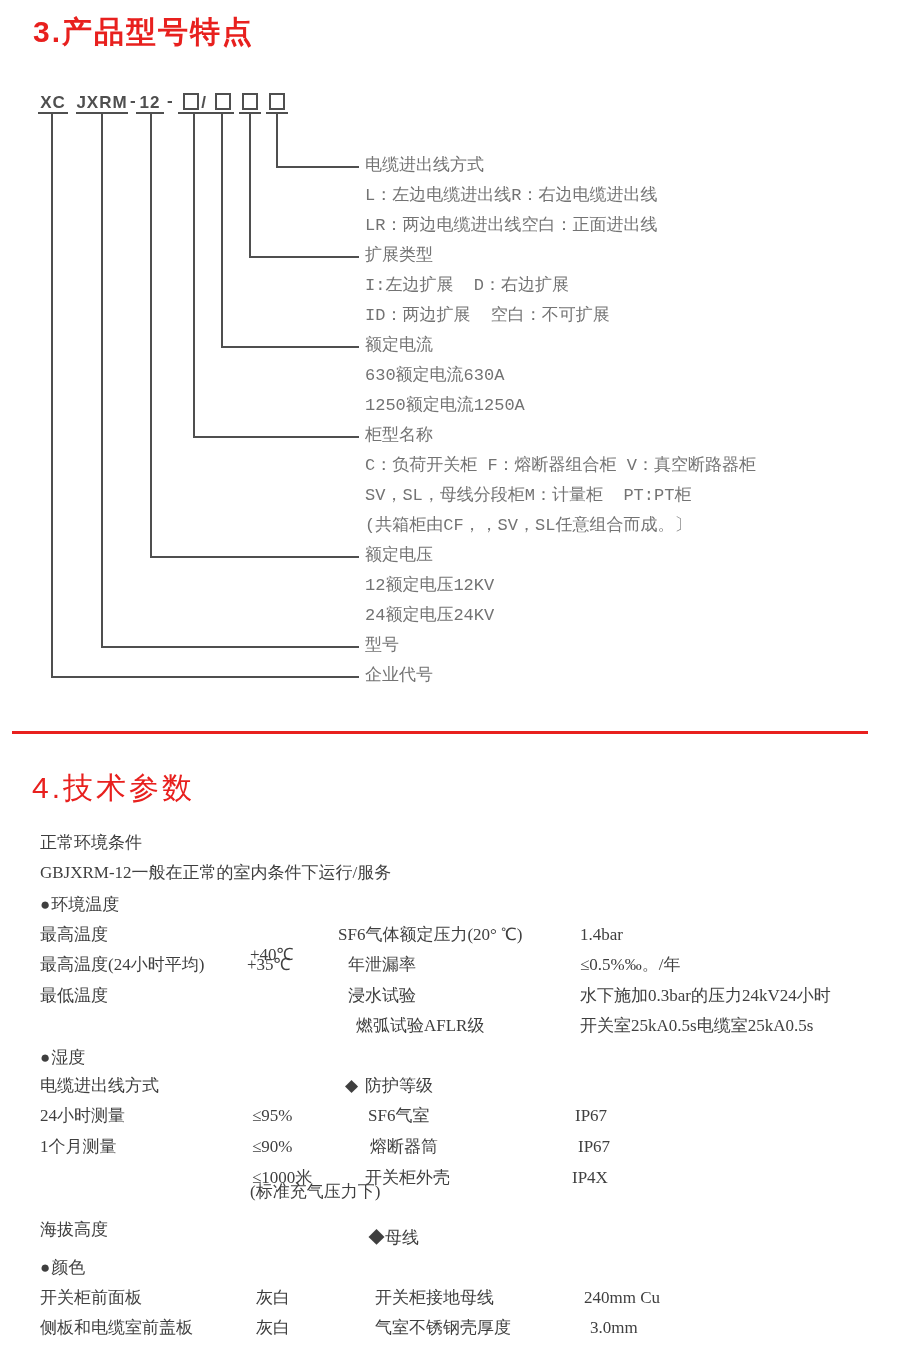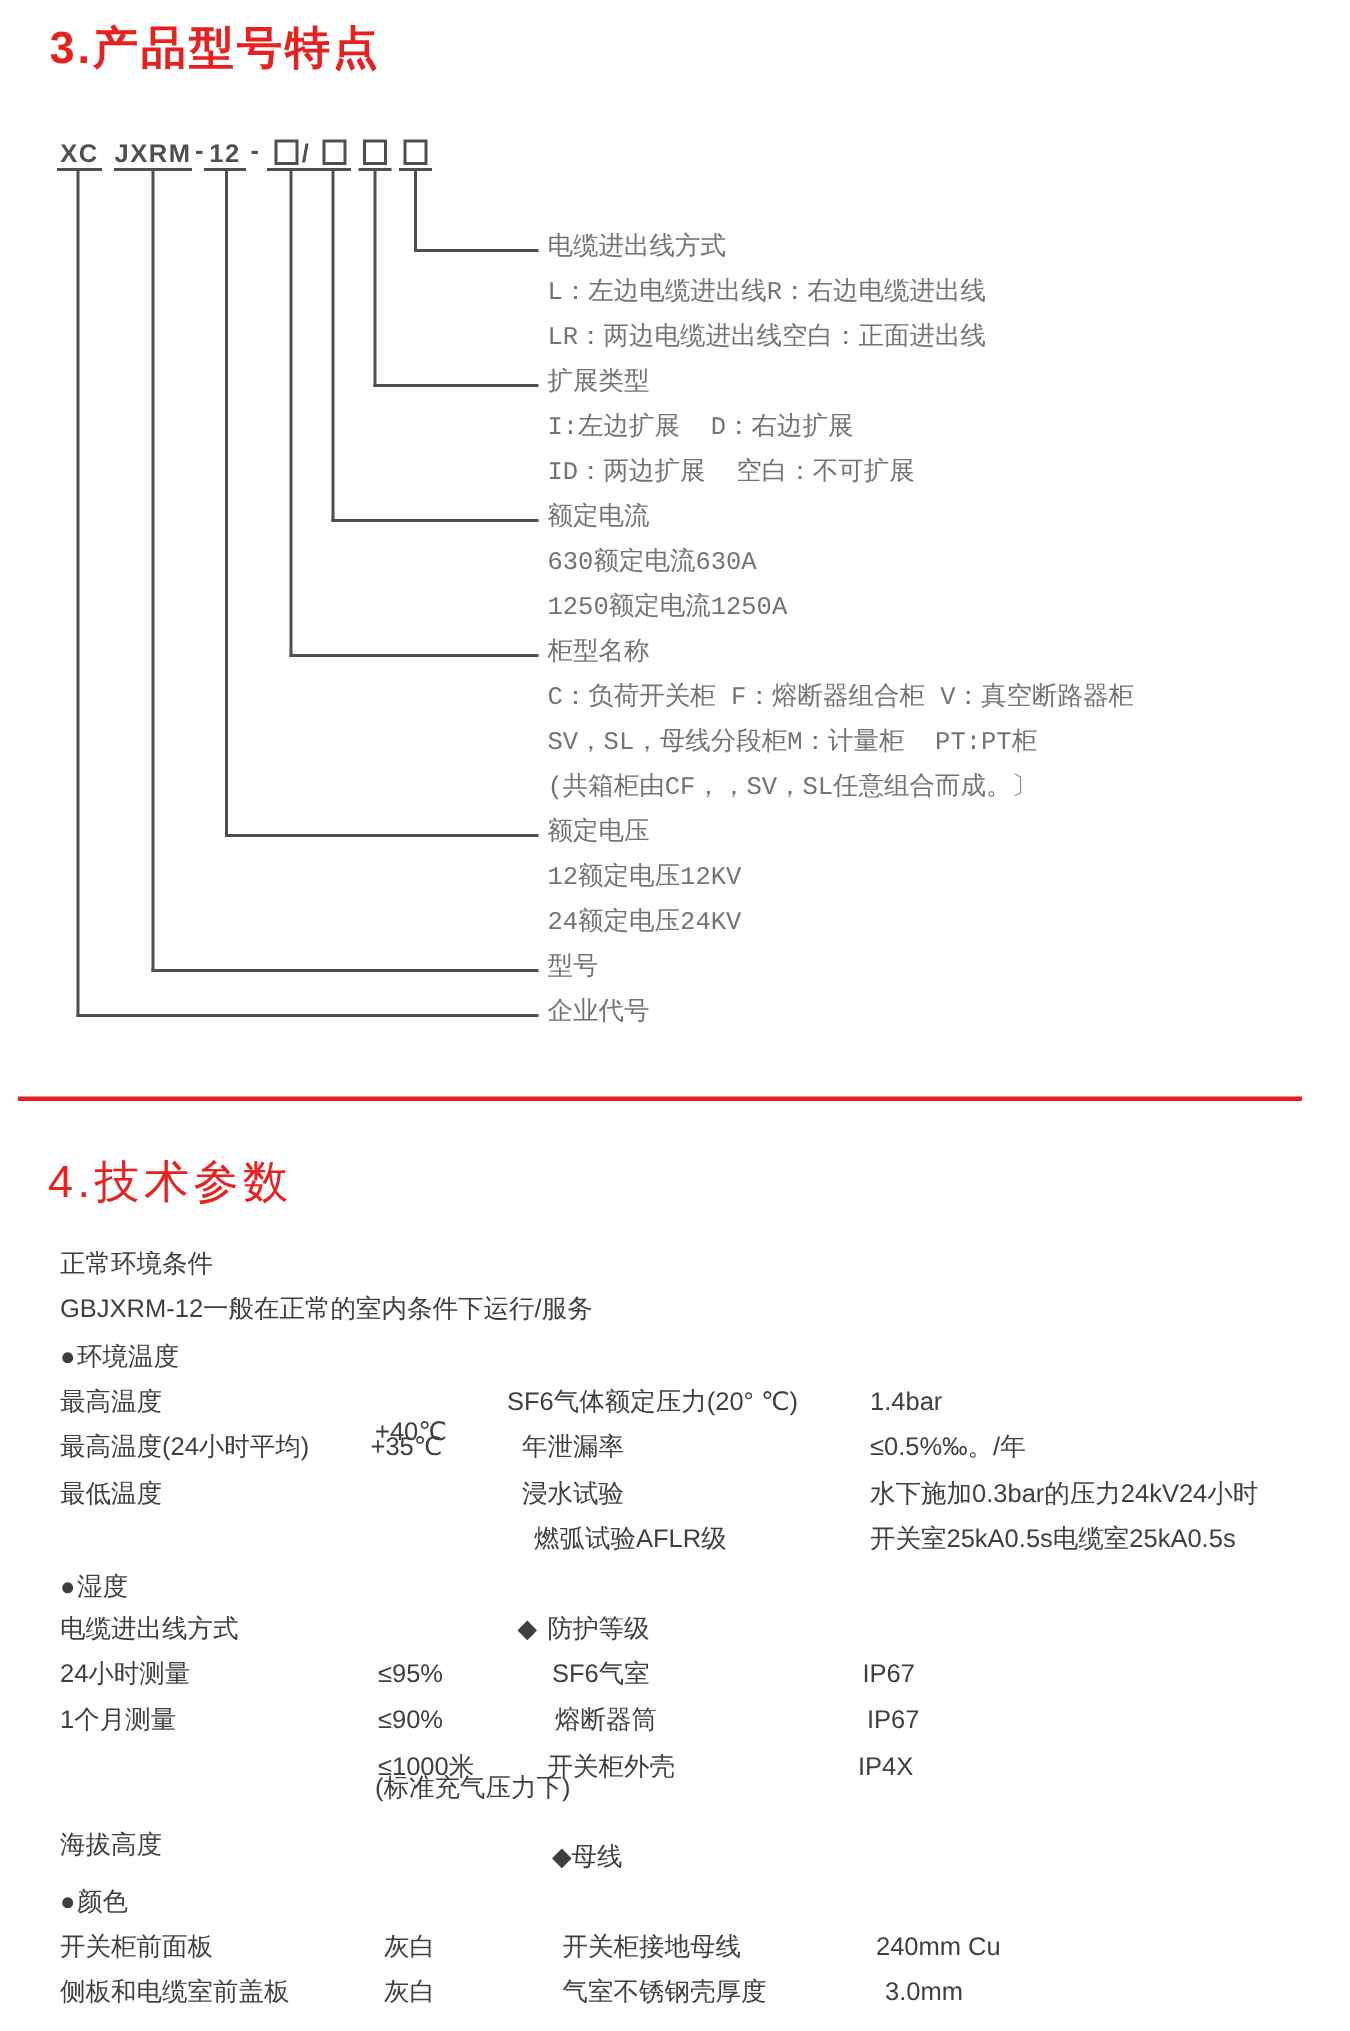--- a/index.html
+++ b/index.html
@@ -20,21 +20,21 @@
   }
   .dash { position:absolute; top:90px; height:22px; line-height:22px; font-size:17px; color:#4f4f4f; font-weight:bold; }
   .pbox { width:12px; height:13px; border:2px solid #4f4f4f; display:inline-block; margin-bottom:2px; }
   .slash { margin-left:2px; }
   .conn { position:absolute; border-left:2px solid #4f4f4f; border-bottom:2px solid #4f4f4f; }
   .dlabels { position:absolute; left:365px; top:151px; }
   .dlabel { height:30px; line-height:30px; font-size:17px; white-space:pre; color:#737373;font-family:Liberation Mono, monospace; }
   
   .divider { position:absolute; left:12px; top:731px; width:882px; height:3px; background:#e8201e; }
   
-  .cell { position:absolute; font-size:17px; line-height:20px; white-space:pre; color:#3f3f3f; }
+  .cell { position:absolute; font-size:17px; line-height:20px; white-space:pre; color:#3f3f3f;font-family:Liberation Serif, serif; }
   .c1 { left:40px; }
   .c2 { left:250px;margin-top:20px; }
   .c3 { left:348px; }
   .c3i { left:368px; }
   .c4 { left:580px; }
   .bullet { margin-right:1px; }
   .gap { margin-left:7px; }
 </style>
 </head>
 <body>

